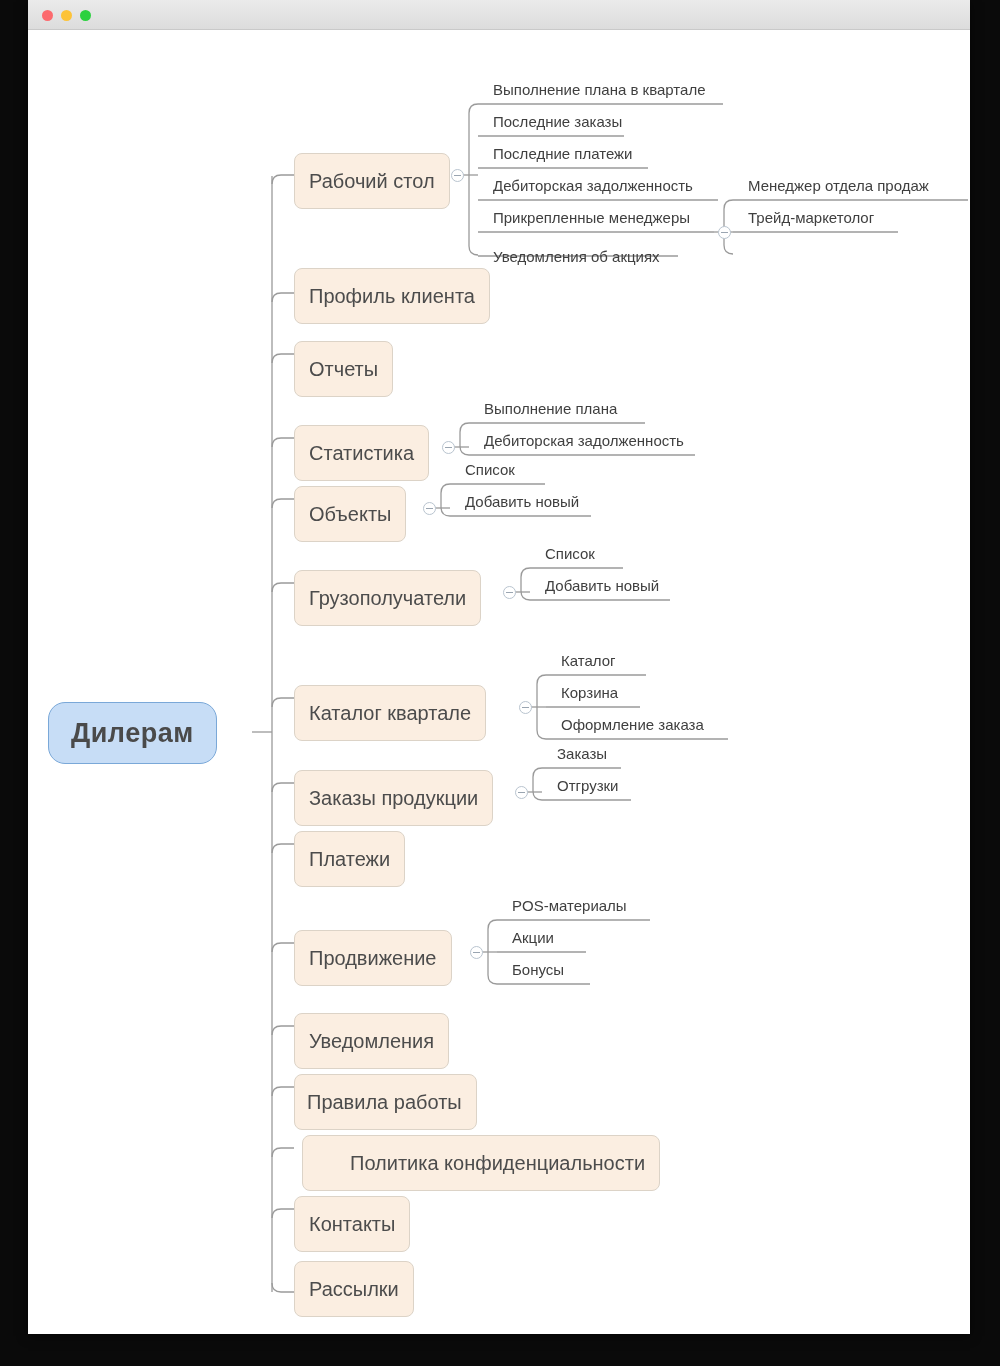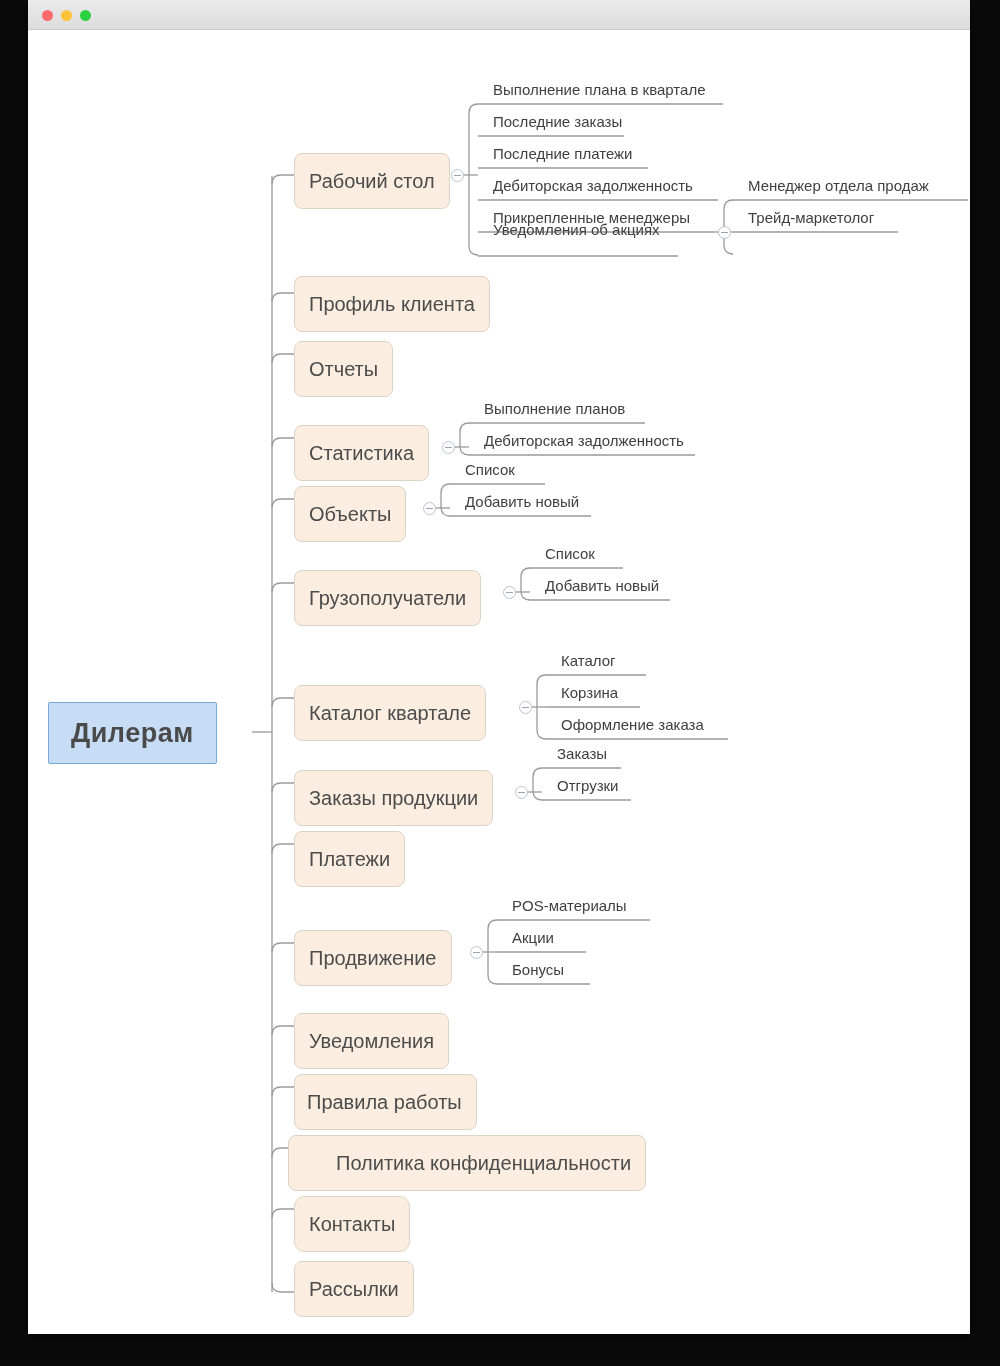--- a/index.html
+++ b/index.html
@@ -38,21 +38,21 @@
 
   
   .node {
     position: absolute;
     display: flex; align-items: center;
     white-space: nowrap;
   }
   .root {
     background: #c7ddf6;
     border: 1px solid #7aa8d8;
-    border-radius: 2px;
+    border-radius: 17px;
     color: #4a4a4a;
     font-size: 27px;
     font-weight: bold;
     padding: 0 22px;
     height: 62px;
     letter-spacing: 0.5px;
   }
   .branch {
     background: #fbeee1;
     border: 1px solid #dcd3c7;
@@ -179,21 +179,21 @@
 
     <div class="node root" style="left:20px; top:672px;">
       <span>Дилерам</span>
     </div>
 
     <div class="node branch" style="left:266px; top:123px;">
       <span>Рабочий стол</span>
     </div>
     <span class="toggle" style="left:423px; top:139px;"></span>
 
-    <div class="node branch" style="left:266px; top:246px;">
+    <div class="node branch" style="left:266px; top:238px;">
       <span>Профиль клиента</span>
     </div>
 
     <div class="node branch" style="left:266px; top:311px;">
       <span>Отчеты</span>
     </div>
 
     <div class="node branch" style="left:266px; top:395px;">
       <span>Статистика</span>
     </div>
@@ -229,25 +229,25 @@
     <span class="toggle" style="left:442px; top:916px;"></span>
 
     <div class="node branch" style="left:266px; top:983px;">
       <span>Уведомления</span>
     </div>
 
     <div class="node branch" style="left:266px; top:1044px;padding-left:12px;">
       <span>Правила работы</span>
     </div>
 
-    <div class="node branch" style="left:260px; top:1105px;padding-left:47px;">
+    <div class="node branch" style="left:274px; top:1105px;padding-left:47px;">
       <span>Политика конфиденциальности</span>
     </div>
 
-    <div class="node branch" style="left:266px; top:1166px;border-radius:10px;">
+    <div class="node branch" style="left:266px; top:1166px;">
       <span>Контакты</span>
     </div>
 
     <div class="node branch" style="left:266px; top:1231px;">
       <span>Рассылки</span>
     </div>
 
     <div class="node leaf" style="left:455px; top:44px;">
       <span>Выполнение плана в квартале</span>
     </div>
@@ -257,33 +257,33 @@
     <div class="node leaf" style="left:455px; top:108px;">
       <span>Последние платежи</span>
     </div>
     <div class="node leaf" style="left:455px; top:140px;">
       <span>Дебиторская задолженность</span>
     </div>
     <div class="node leaf" style="left:455px; top:172px;">
       <span>Прикрепленные менеджеры</span>
     </div>
     <span class="toggle" style="left:690px; top:196px;"></span>
-    <div class="node leaf" style="left:455px; top:184px;">
+    <div class="node leaf" style="left:455px; top:211px;">
       <span>Уведомления об акциях</span>
     </div>
 
     <div class="node leaf" style="left:710px; top:140px;">
       <span>Менеджер отдела продаж</span>
     </div>
     <div class="node leaf" style="left:710px; top:172px;">
       <span>Трейд-маркетолог</span>
     </div>
 
     <div class="node leaf" style="left:446px; top:363px;">
-      <span>Выполнение планов</span>
+      <span>Выполнение плана</span>
     </div>
     <div class="node leaf" style="left:446px; top:395px;">
       <span>Дебиторская задолженность</span>
     </div>
 
     <div class="node leaf" style="left:427px; top:424px;">
       <span>Список</span>
     </div>
     <div class="node leaf" style="left:427px; top:456px;">
       <span>Добавить новый</span>

